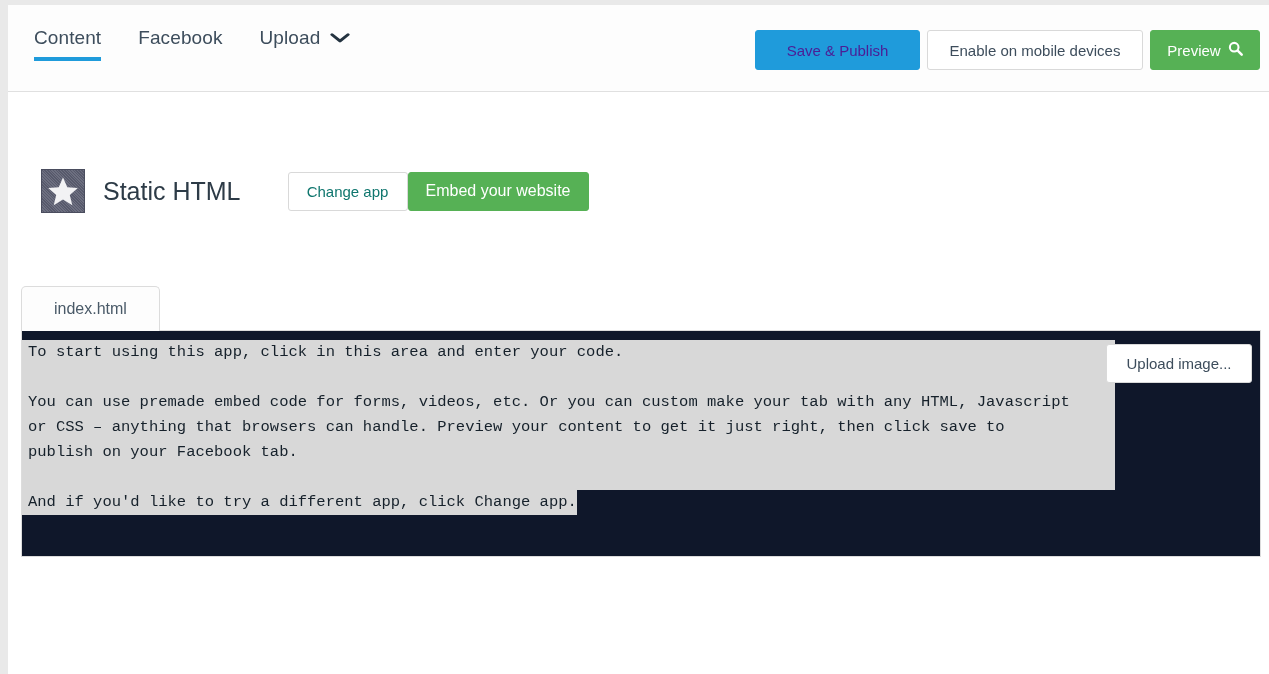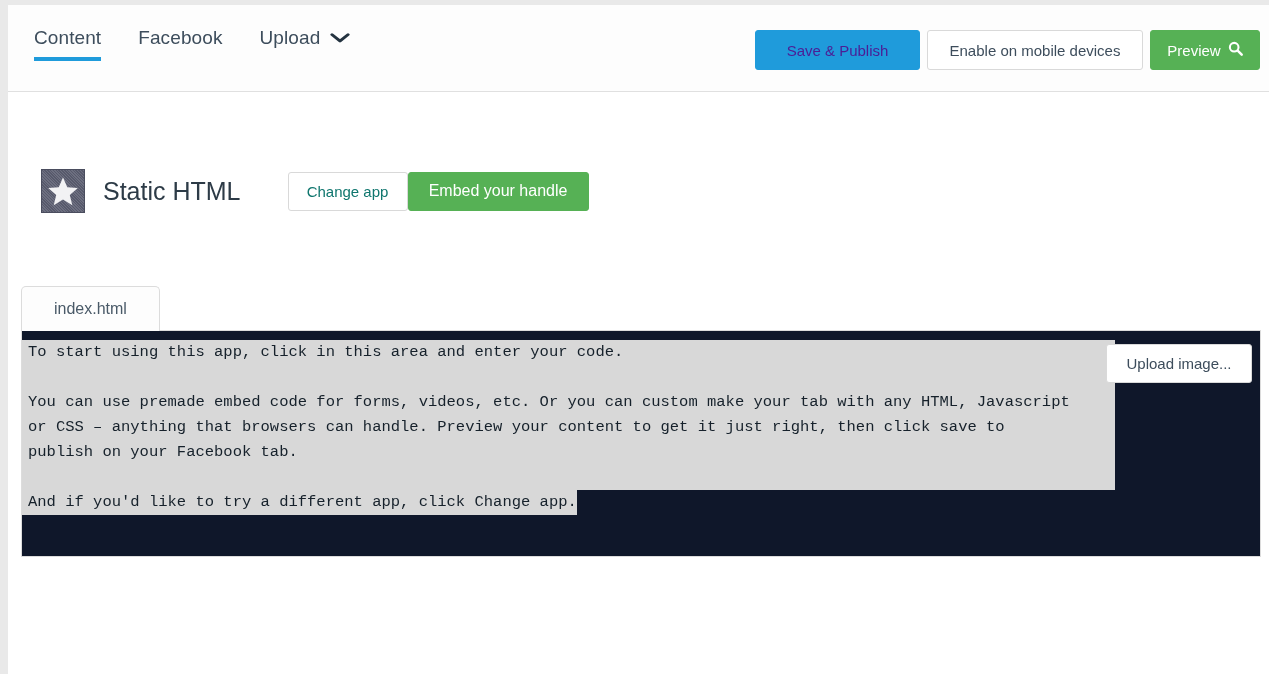--- a/index.html
+++ b/index.html
@@ -318,21 +318,21 @@
         </svg>
       </div>
 
       <div id="app-title">Static HTML</div>
 
       <div class="btn-change">
         <span>Change app</span>
       </div>
 
       <div class="btn-embed">
-        <span>Embed your handle</span>
+        <span>Embed your website</span>
       </div>
 
     </div>
 
     <div id="editor-wrap">
 
       <div id="file-tabs">
         <div class="file-tab">
           <span>index.html</span>
         </div>

